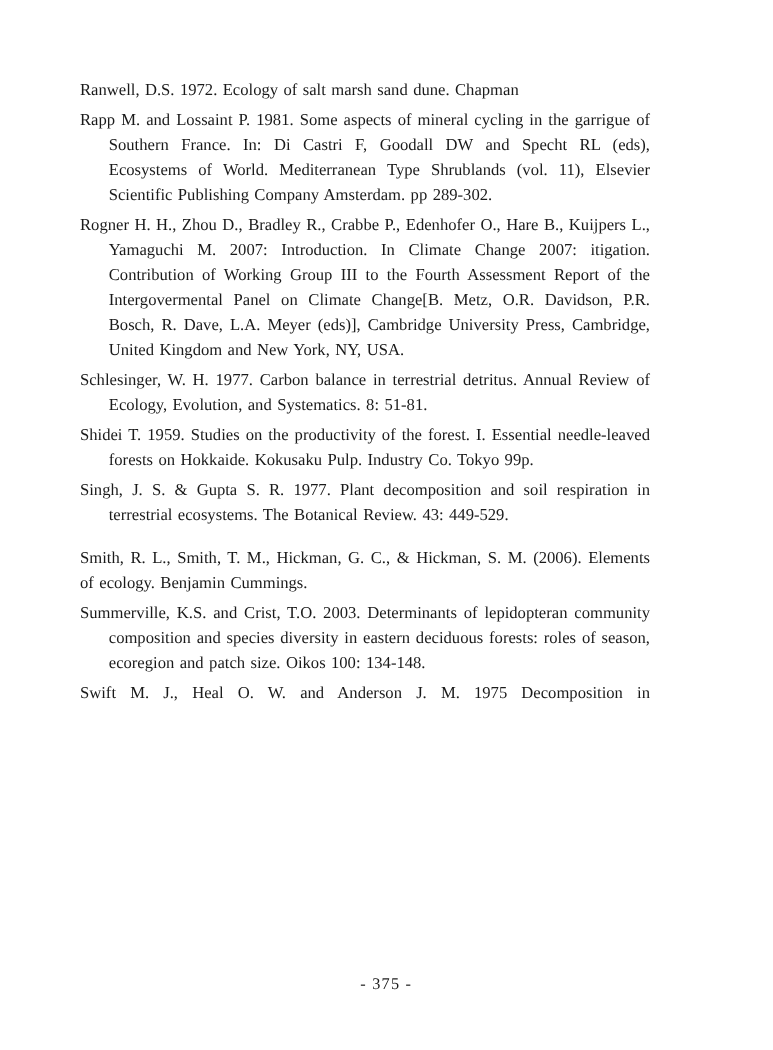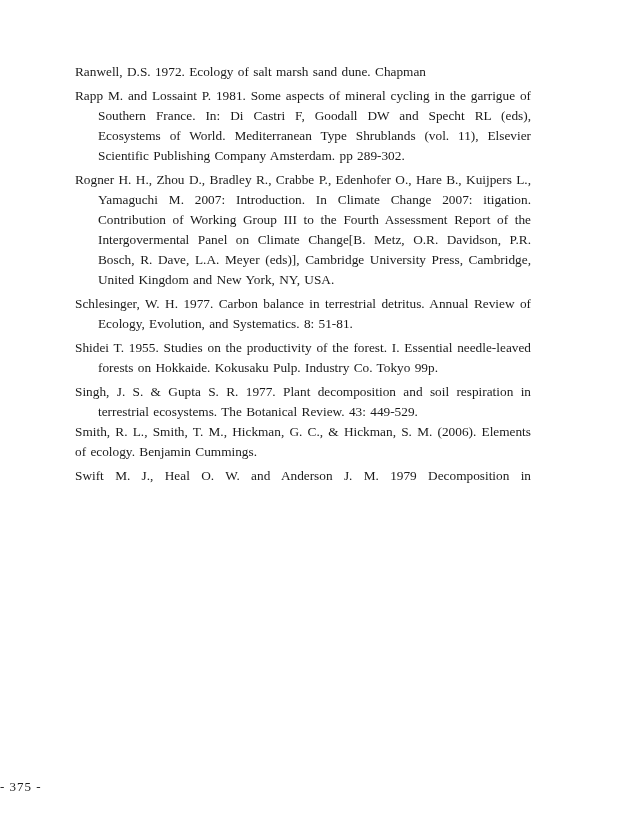--- a/index.html
+++ b/index.html
@@ -10,63 +10,64 @@
     body {
       width: 618px;
       height: 840px;
       position: relative;
       overflow: hidden;
       font-family: "Liberation Serif", "DejaVu Serif", serif;
       color: #1a1a1a;
     }
     .page {
       position: absolute;
-      left: 75px;
+      left: 64px;
       top: 62px;
       width: 456px;
     }
     .ref {
       font-size: 13.3px;
       line-height: 20px;
       text-align: justify;
       text-align-last: left;
       padding-left: 23px;
       text-indent: -23px;
       margin: 0 0 4px 0;
       word-spacing: 1px;
     }
     .ref.no-hang {
       padding-left: 0;
       text-indent: 0;
     }
     .ref.tight {
-      margin-bottom: 0;
+      margin-bottom: 14px;
     }
     .ref.last {
       text-align-last: justify;
     }
     .page-number {
       position: absolute;
       top: 779px;
       left: 0;
       width: 618px;
-      text-align: left;
+      text-align: center;
       font-size: 13px;
       font-family: "Liberation Serif", "DejaVu Serif", serif;
       color: #1a1a1a;
       letter-spacing: 1px;
     }
   </style>
 </head>
 <body>
 
 <div class="page">
   <p class="ref">Ranwell, D.S. 1972. Ecology of salt marsh sand dune. Chapman</p>
   <p class="ref">Rapp M. and Lossaint P. 1981. Some aspects of mineral cycling in the garrigue of Southern France. In: Di Castri F, Goodall DW and Specht RL (eds), Ecosystems of World. Mediterranean Type Shrublands (vol. 11), Elsevier Scientific Publishing Company Amsterdam. pp 289-302.</p>
   <p class="ref">Rogner H. H., Zhou D., Bradley R., Crabbe P., Edenhofer O., Hare B., Kuijpers L., Yamaguchi M. 2007: Introduction. In Climate Change 2007: itigation. Contribution of Working Group III to the Fourth Assessment Report of the Intergovermental Panel on Climate Change[B. Metz, O.R. Davidson, P.R. Bosch, R. Dave, L.A. Meyer (eds)], Cambridge University Press, Cambridge, United Kingdom and New York, NY, USA.</p>
   <p class="ref">Schlesinger, W. H. 1977. Carbon balance in terrestrial detritus. Annual Review of Ecology, Evolution, and Systematics. 8: 51-81.</p>
-  <p class="ref">Shidei T. 1955. Studies on the productivity of the forest. I. Essential needle-leaved forests on Hokkaide. Kokusaku Pulp. Industry Co. Tokyo 99p.</p>
+  <p class="ref">Shidei T. 1959. Studies on the productivity of the forest. I. Essential needle-leaved forests on Hokkaide. Kokusaku Pulp. Industry Co. Tokyo 99p.</p>
   <p class="ref tight">Singh, J. S. &amp; Gupta S. R. 1977. Plant decomposition and soil respiration in terrestrial ecosystems. The Botanical Review. 43: 449-529.</p>
   <p class="ref no-hang">Smith, R. L., Smith, T. M., Hickman, G. C., &amp; Hickman, S. M. (2006). Elements of ecology. Benjamin Cummings.</p>
-  <p class="ref last">Swift M. J., Heal O. W. and Anderson J. M. 1979 Decomposition in</p>
+  <p class="ref">Summerville, K.S. and Crist, T.O. 2003. Determinants of lepidopteran community composition and species diversity in eastern deciduous forests: roles of season, ecoregion and patch size. Oikos 100: 134-148.</p>
+  <p class="ref last">Swift M. J., Heal O. W. and Anderson J. M. 1975 Decomposition in</p>
 </div>
 
 <div class="page-number">- 375 -</div>
 
 </body></html>

